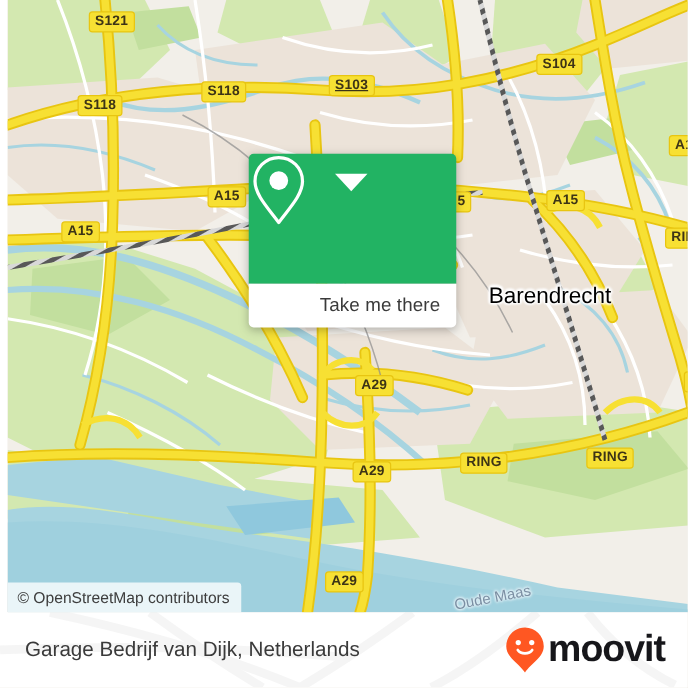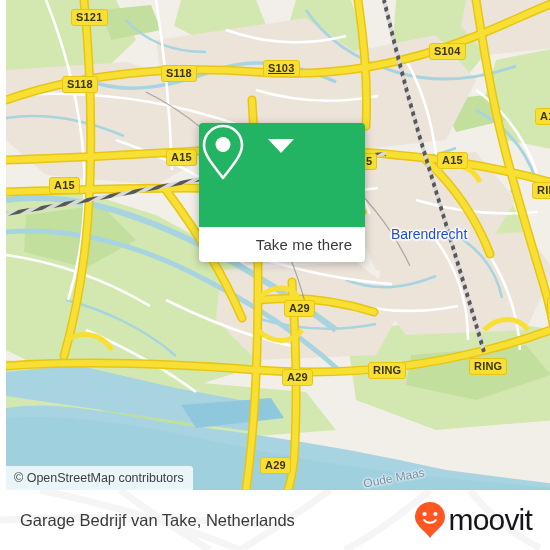--- a/index.html
+++ b/index.html
@@ -27,22 +27,22 @@
     padding:1px 4px 2px 4px;
     line-height:12px;
     white-space:nowrap;
     font-family:"Liberation Sans","DejaVu Sans",sans-serif;
     box-sizing:border-box;
   }
 
   
   .place-label{
     position:absolute;
-    color:#1d4ed8;
-    font-size:14px;
+    color:#000000;
+    font-size:18px;
     white-space:nowrap;
     text-shadow:
       1.5px 0 2px #fff,-1.5px 0 2px #fff,0 1.5px 2px #fff,0 -1.5px 2px #fff,
       1px 1px 2px #fff,-1px -1px 2px #fff,1px -1px 2px #fff,-1px 1px 2px #fff;
   }
   .water-label{
     position:absolute;
     color:#7b8fa3;
     font-size:12px;
     white-space:nowrap;
@@ -97,21 +97,21 @@
   .footer-wm{position:absolute;left:0;top:-490px;opacity:.055;}
   .footer-title{
     position:absolute;left:20px;top:50%;transform:translateY(-50%);
     color:#3a3a3a;font-size:16.5px;white-space:nowrap;
   }
   .brand{
     position:absolute;right:18px;top:50%;transform:translateY(-50%);
     display:flex;align-items:center;gap:2px;
   }
   .brand-word{
-    color:#16161a;font-size:30px;font-weight:normal;letter-spacing:-.8px;
+    color:#16161a;font-size:30px;font-weight:bold;letter-spacing:-.8px;
     line-height:30px;
   }
 </style>
 </head>
 <body>
 
 <div id="root">
 
   <div class="map">
 
@@ -302,21 +302,21 @@
     <svg class="footer-wm" width="550" height="550" viewBox="0 0 550 550">
       <g stroke="#555" fill="none" stroke-width="7">
         <path d="M40 490 C 110 505, 180 525, 240 550"></path>
         <path d="M120 490 C 150 512, 180 532, 210 550"></path>
         <path d="M330 490 C 300 512, 270 532, 240 550"></path>
         <path d="M430 490 C 400 516, 372 536, 345 550"></path>
         <path d="M470 490 C 490 516, 512 534, 540 548"></path>
         <path d="M0 520 C 90 516, 190 518, 280 526"></path>
       </g>
     </svg>
-    <div class="footer-title">Garage Bedrijf van Take, Netherlands</div>
+    <div class="footer-title">Garage Bedrijf van Dijk, Netherlands</div>
     <div class="brand">
       <svg width="32" height="38" viewBox="0 0 32 38">
         <path d="M16 1 C 7.7 1, 1 7.7, 1 16 C 1 25, 11 29.5, 16 37 C 21 29.5, 31 25, 31 16 C 31 7.7, 24.3 1, 16 1 Z" fill="#ff5722"></path>
         <circle cx="10.6" cy="13" r="2.1" fill="#ffffff"></circle>
         <circle cx="21.4" cy="13" r="2.1" fill="#ffffff"></circle>
         <path d="M10.2 19 C 12.6 22.6, 19.4 22.6, 21.8 19" fill="none" stroke="#ffffff" stroke-width="2.1" stroke-linecap="round"></path>
       </svg>
       <span class="brand-word">moovit</span>
     </div>
   </div>

